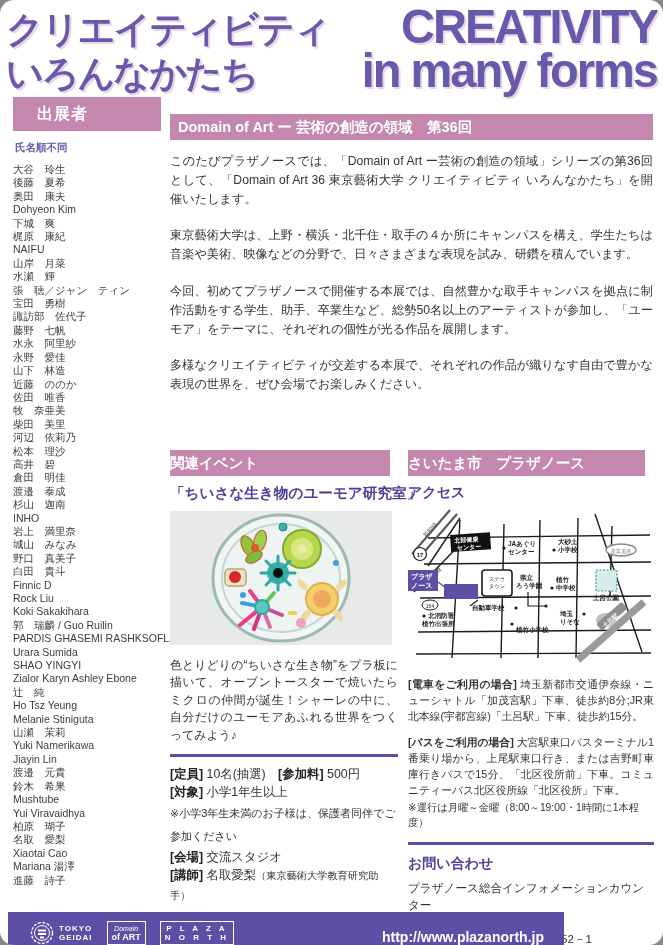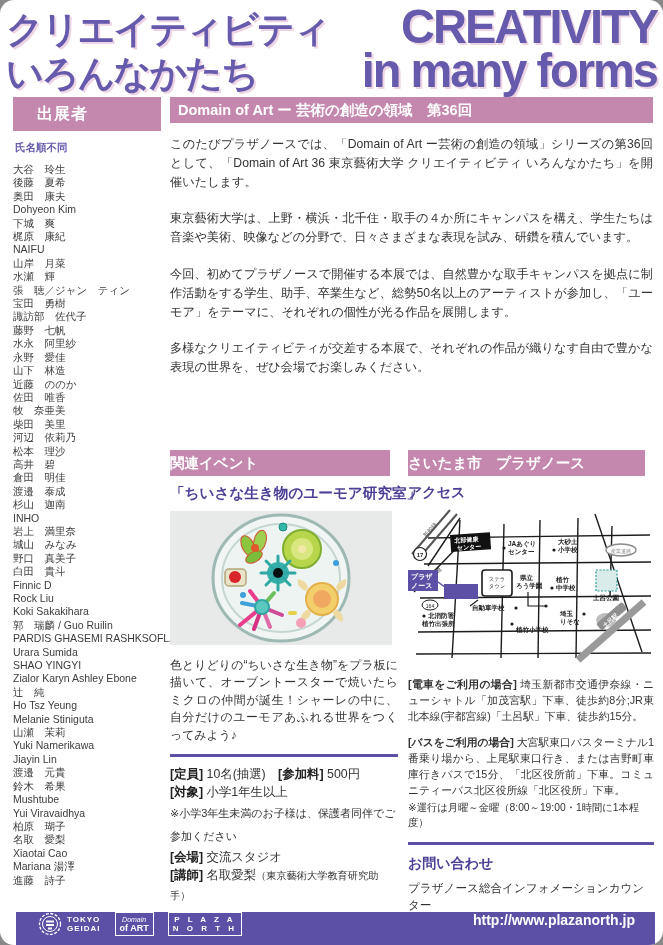--- a/index.html
+++ b/index.html
@@ -14,21 +14,21 @@
            text-shadow:2px 2px 0 #ecd4e4;white-space:nowrap;transform:scaleY(1.04);}
   .mast-row2{margin-top:-3px;}
   
   .bar{background:#c487ae;color:#fff;font-weight:bold;display:flex;align-items:center;}
   
   .exhibitors{position:absolute;left:13px;top:97px;width:148px;}
   .exhibitors .bar{height:34px;font-size:16px;padding-left:24px;letter-spacing:1px;}
   .exh-note{color:#655aab;font-size:10.5px;font-weight:bold;margin:10px 0 8px 2px;}
   .exh-names div{font-size:10.5px;line-height:13.4px;color:#3c3c3c;white-space:nowrap;}
   
-  .intro{position:absolute;left:170px;top:97px;width:483px;}
+  .intro{position:absolute;left:170px;top:114px;width:483px;}
   .intro .bar{height:26px;font-size:14.5px;padding-left:8px;}
   .intro p{font-size:12.2px;line-height:18.8px;margin:0 0 18px 0;text-align:justify;}
   .intro .p-first{margin-top:12px;}
   
   .sec-bar{position:absolute;top:450px;height:26px;font-size:14.5px;}
   .sec-bar.left{left:170px;width:220px;}
   .sec-bar.right{left:408px;width:237px;}
   
   .event{position:absolute;left:170px;top:484px;width:228px;}
   .event-title{color:#4b3f96;font-weight:bold;font-size:14.6px;margin:0 0 8px 0;white-space:nowrap;}
@@ -40,22 +40,22 @@
   .dl .paren{font-size:10.2px;}
   .apply{display:flex;margin-top:5px;gap:7px;align-items:flex-start;}
   .apply-text{font-size:11.6px;line-height:16.4px;}
   
   .venue{position:absolute;left:408px;top:484px;width:246px;}
   .v-head{color:#4b3f96;font-weight:bold;font-size:14px;margin:0 0 6px 0;}
   .v-par{font-size:10.8px;line-height:16.2px;margin-top:9px;text-align:justify;}
   .v-note{font-size:10.3px;line-height:15px;margin-top:2px;}
   .contact-line{font-size:11.6px;line-height:17px;}
   
-  .footer{position:absolute;left:16px;bottom:0;width:639px;height:33px;background:#5b50a5;color:#fff;
-          display:flex;align-items:flex-start;}
+  .footer{position:absolute;left:8px;bottom:0;width:556px;height:33px;background:#5b50a5;color:#fff;
+          display:flex;align-items:flex-end;}
   .f-logos{display:flex;align-items:center;gap:14px;margin-left:22px;}
   .f-logo{display:flex;align-items:center;gap:5px;}
   .f-crest{width:24px;height:24px;}
   .f-geidai-text{font-size:8px;font-weight:bold;letter-spacing:1px;line-height:9px;}
   .f-box{border:1.5px solid #fff;padding:2px 4px;text-align:center;line-height:9px;}
   .f-box .l1{font-size:7px;font-style:italic;}
   .f-box .l2{font-size:9px;font-weight:bold;}
   .f-box2 .l1,.f-box2 .l2{font-size:8px;font-weight:bold;letter-spacing:3px;font-style:normal;}
   .f-url{margin-left:auto;margin-right:20px;font-size:14px;font-weight:bold;}
   svg text{font-family:"Liberation Sans","DejaVu Sans",sans-serif;}

